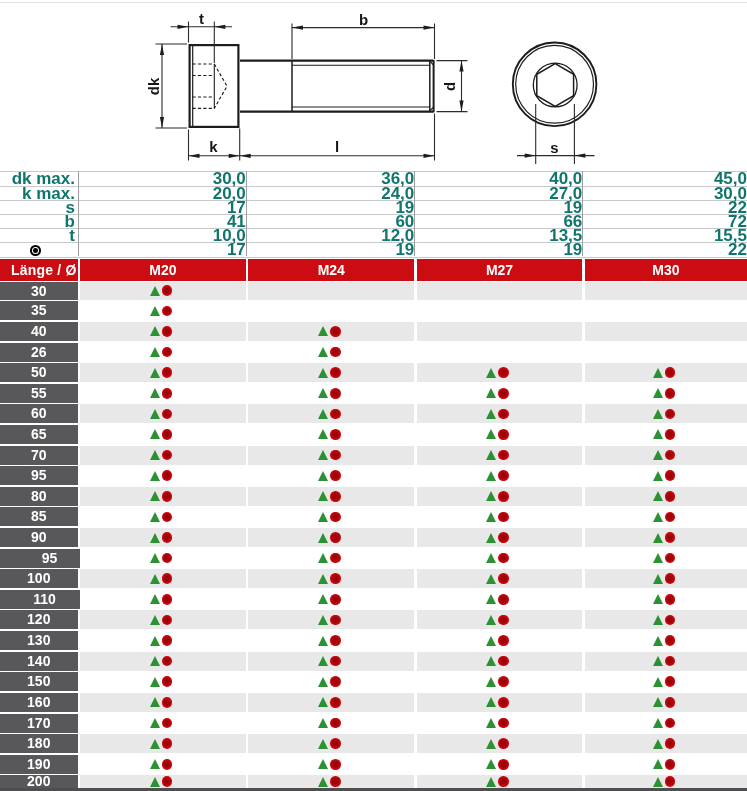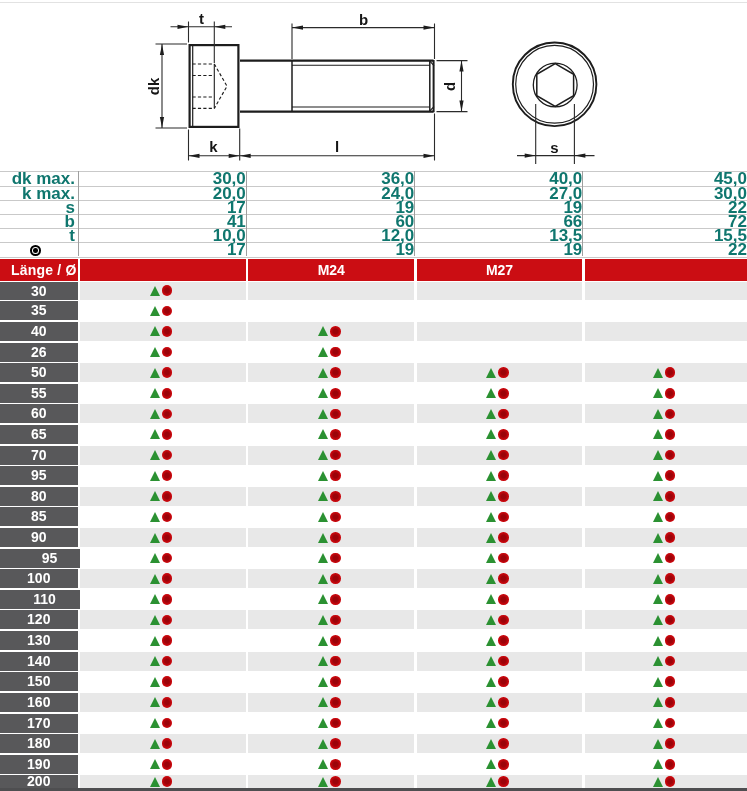--- a/index.html
+++ b/index.html
@@ -194,25 +194,27 @@
 
 <div class="abs" style="left:0;top:259.2px;width:747px;height:22.2px;background:#cb0d13;"></div>
 
 <div class="abs" style="left:77.5px;top:259.2px;width:2.6px;height:22.2px;background:#fff;"></div>
 <div class="abs" style="left:245.8px;top:259.2px;width:2.6px;height:22.2px;background:#fff;"></div>
 <div class="abs" style="left:414.3px;top:259.2px;width:2.6px;height:22.2px;background:#fff;"></div>
 <div class="abs" style="left:582.3px;top:259.2px;width:2.6px;height:22.2px;background:#fff;"></div>
 
 <div class="abs" style="left:11px;top:259.2px;height:22.2px;line-height:22.2px;color:#fff;font-weight:bold;font-size:14px;letter-spacing:0.2px;">Länge / Ø</div>
 
+<div class="abs" style="left:80.0px;top:259.2px;width:165.8px;height:22.2px;line-height:23.2px;color:#fff;font-weight:bold;font-size:14px;text-align:center;">M20</div>
 
 <div class="abs" style="left:248.3px;top:259.2px;width:166.0px;height:22.2px;line-height:23.2px;color:#fff;font-weight:bold;font-size:14px;text-align:center;">M24</div>
 
 <div class="abs" style="left:416.8px;top:259.2px;width:165.5px;height:22.2px;line-height:23.2px;color:#fff;font-weight:bold;font-size:14px;text-align:center;">M27</div>
 
+<div class="abs" style="left:584.8px;top:259.2px;width:162.2px;height:22.2px;line-height:23.2px;color:#fff;font-weight:bold;font-size:14px;text-align:center;">M30</div>
 
 <div class="dlab" style="left:0;top:281.60px;width:77.5px;height:18.10px;line-height:18.10px;">30</div>
 
 <div class="dcell" style="left:80.0px;top:281.60px;width:165.8px;height:18.10px;background:#e8e8e8;"></div>
 <div class="mk" style="left:147.9px;top:281.60px;width:26px;height:18.10px;">
       <div class="tri"></div>
       <div class="cir"></div>
     </div>
 
 <div class="dcell" style="left:248.3px;top:281.60px;width:166.0px;height:18.10px;background:#e8e8e8;"></div>

